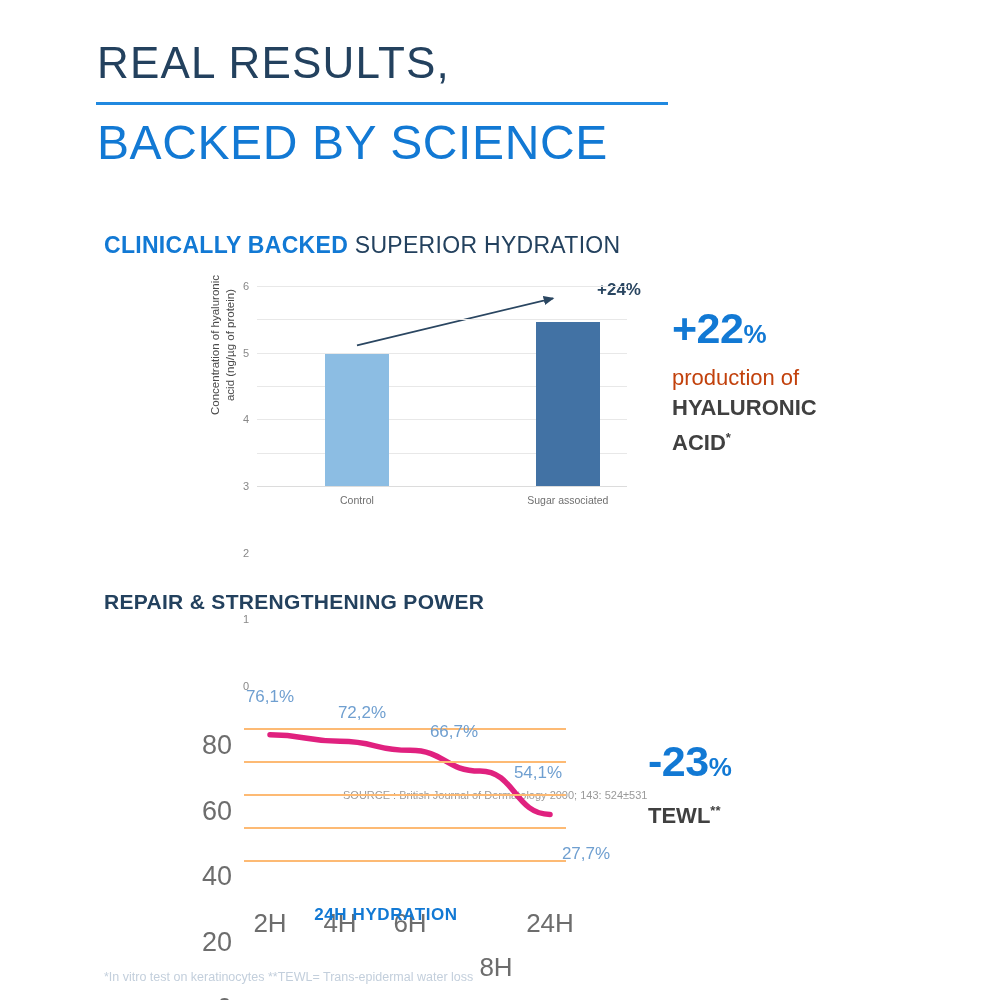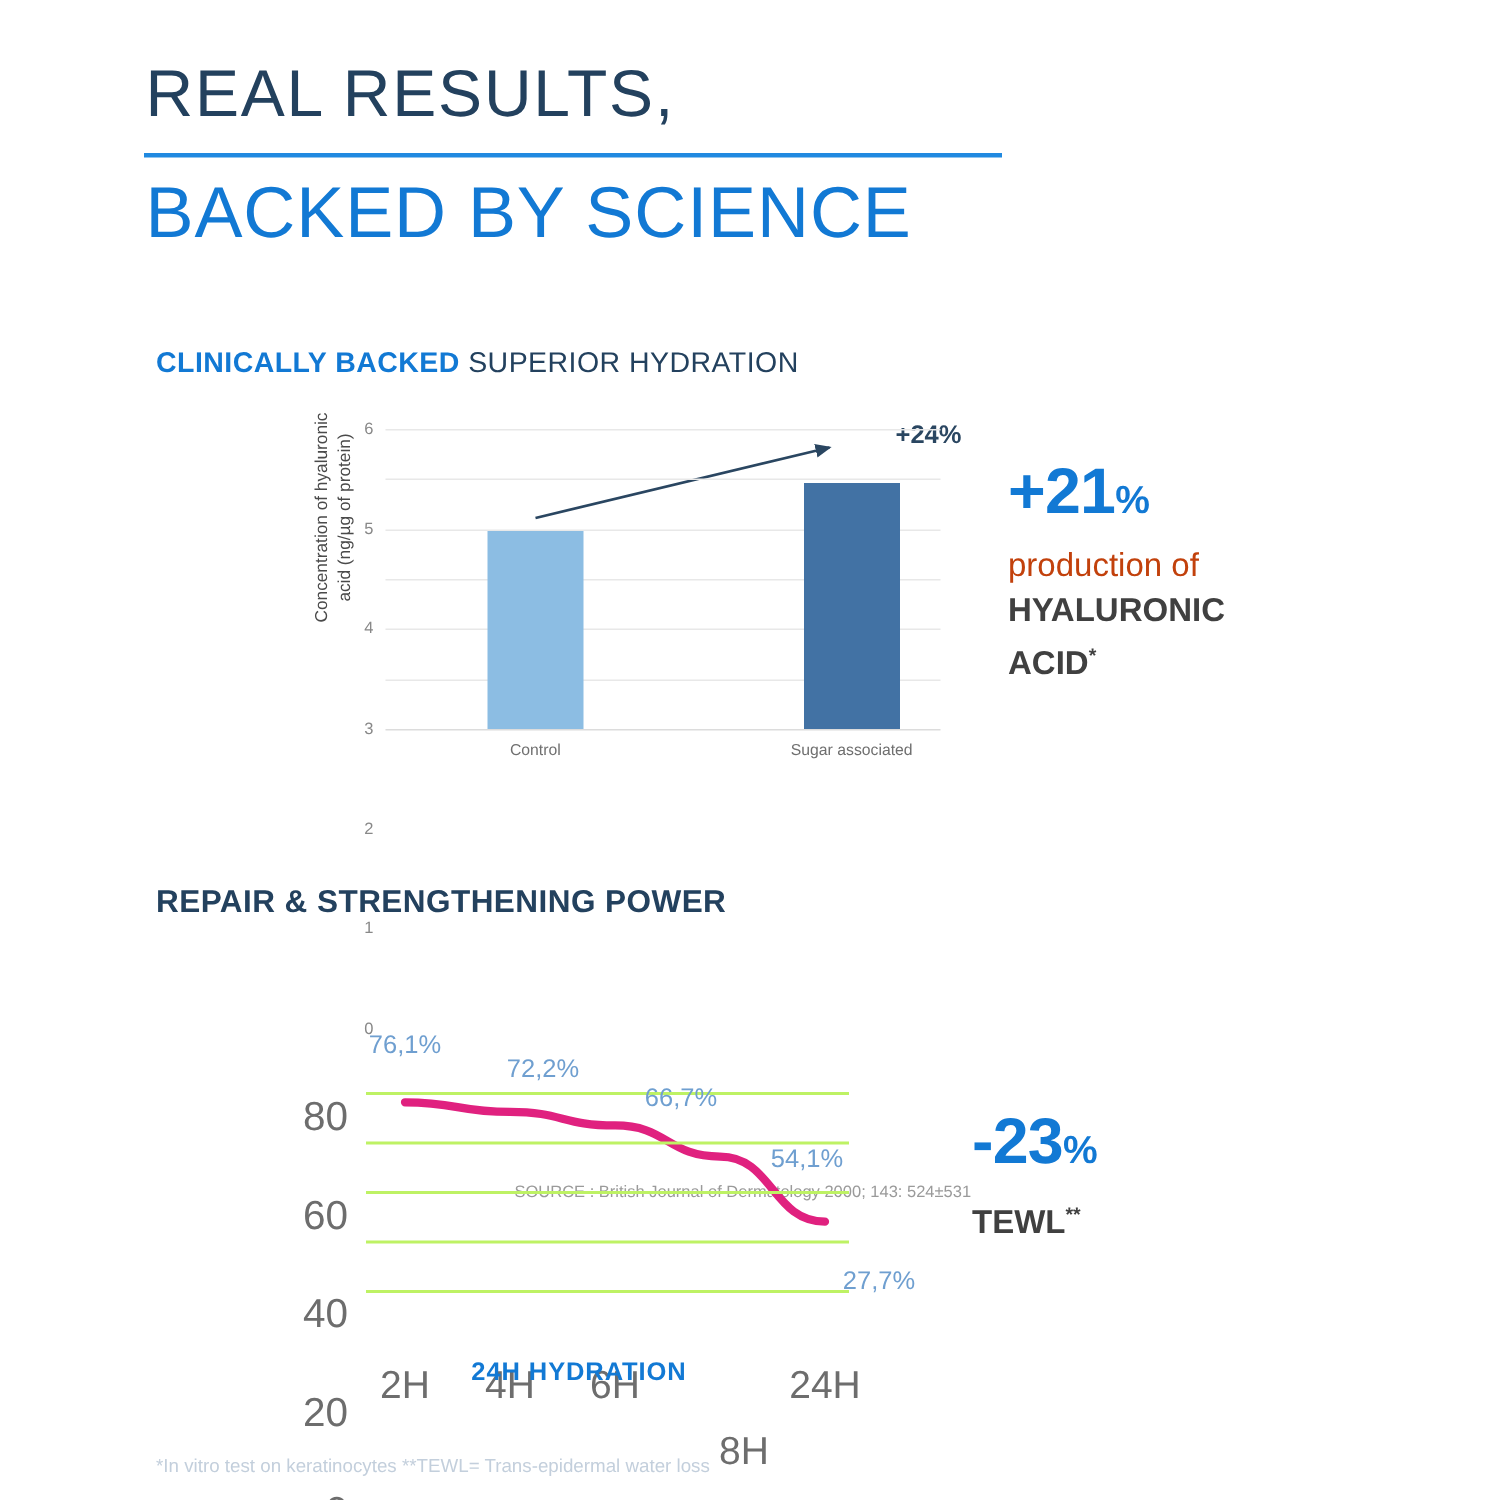--- a/index.html
+++ b/index.html
@@ -39,21 +39,21 @@
     font-weight: normal;
     letter-spacing: 0.6px;
     color: #1279d4;
     white-space: nowrap;
   }
 
   
   .sec1-head {
     position: absolute;
     left: 104px; top: 232px;
-    font-size: 19px;
+    font-size: 23px;
     letter-spacing: 0.3px;
     white-space: nowrap;
     color: #23415e;
     text-align: center;
   }
   .sec1-head .bold-blue { font-weight: bold; color: #1279d4; }
 
   
   #bar-chart {
     position: absolute;
@@ -162,21 +162,21 @@
     left: 186px; top: 668px;
     width: 400px; height: 230px;
   }
   .lc-plot {
     position: absolute;
     left: 58px; top: 44px;
     width: 322px; height: 148px;
   }
   .lc-grid {
     position: absolute; left: 0; right: 0;
-    height: 2px; background: #bef264;
+    height: 2px; background: #fdba74;
   }
   .lc-ytick {
     position: absolute;
     right: 100%;
     margin-right: 12px;
     transform: translateY(-50%);
     font-size: 27px;
     color: #6d6d6d;
     white-space: nowrap;
   }
@@ -269,21 +269,21 @@
       </div>
       <div class="bc-bar" style="left: 67.9px; width: 64px; height: 131.667px; background: rgb(140, 189, 227);"></div>
       <div class="bc-bar-label" style="left: 99.9px;">Control</div>
       <div class="bc-bar" style="left: 278.8px; width: 64px; height: 164.333px; background: rgb(66, 114, 164);"></div>
       <div class="bc-bar-label" style="left: 310.8px;">Sugar associated</div>
     </div>
   <div class="bc-source">SOURCE : British Journal of Dermatology 2000; 143: 524±531</div>
 </div>
 
 <div id="callout1">
-  <div class="callout-big"><span>+21</span><span class="pct">%</span></div>
+  <div class="callout-big"><span>+22</span><span class="pct">%</span></div>
   <div class="callout-sub">production of</div>
   <div class="callout-strong">HYALURONIC</div>
   <div class="callout-strong"><span>ACID</span><sup>*</sup></div>
 </div>
 
 <div class="sec2-head">
   <div class="sec2-l2">REPAIR &amp; STRENGTHENING POWER</div>
 </div>
 
 <div id="line-chart">

